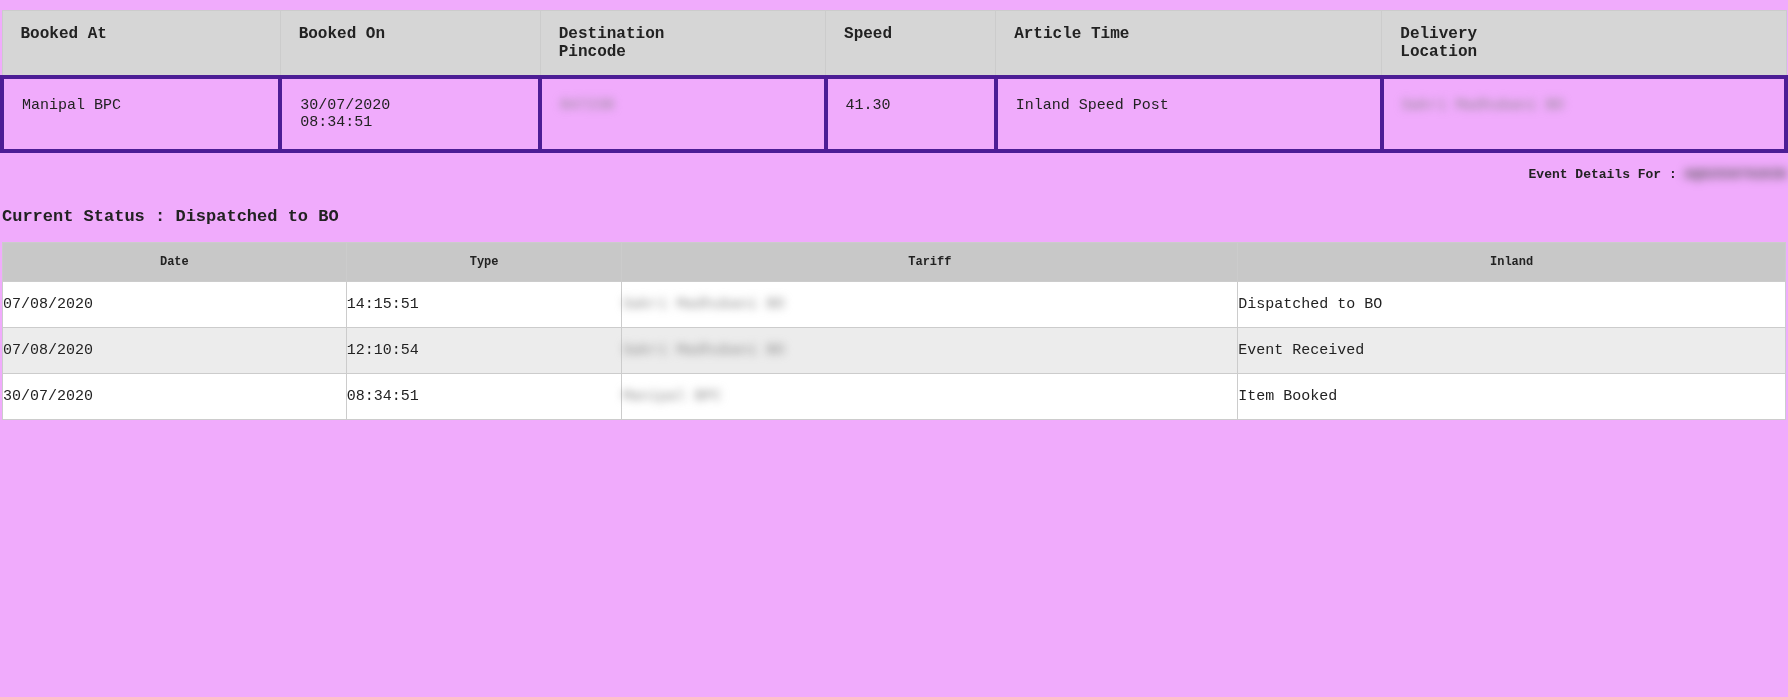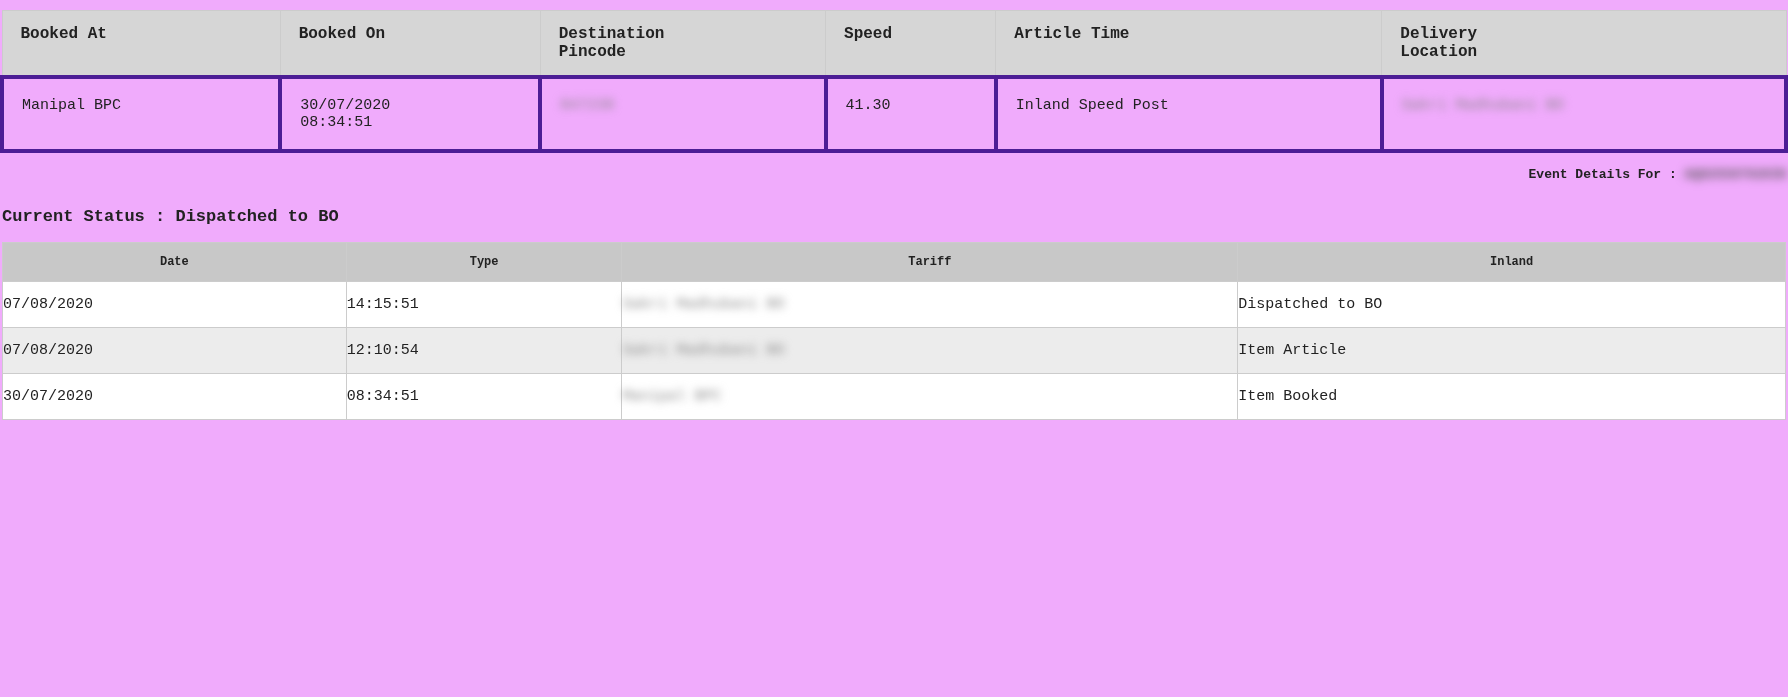--- a/index.html
+++ b/index.html
@@ -173,21 +173,21 @@
       <tr>
             <td>07/08/2020</td>
             <td>14:15:51</td>
             <td><span class="blurred">Sakri Madhubani BO</span></td>
             <td>Dispatched to BO</td>
           </tr>
           <tr>
             <td>07/08/2020</td>
             <td>12:10:54</td>
             <td><span class="blurred">Sakri Madhubani BO</span></td>
-            <td>Item Article</td>
+            <td>Event Received</td>
           </tr>
           <tr>
             <td>30/07/2020</td>
             <td>08:34:51</td>
             <td><span class="blurred">Manipal BPC</span></td>
             <td>Item Booked</td>
           </tr>
         </tbody>
     </table>
   </div>

